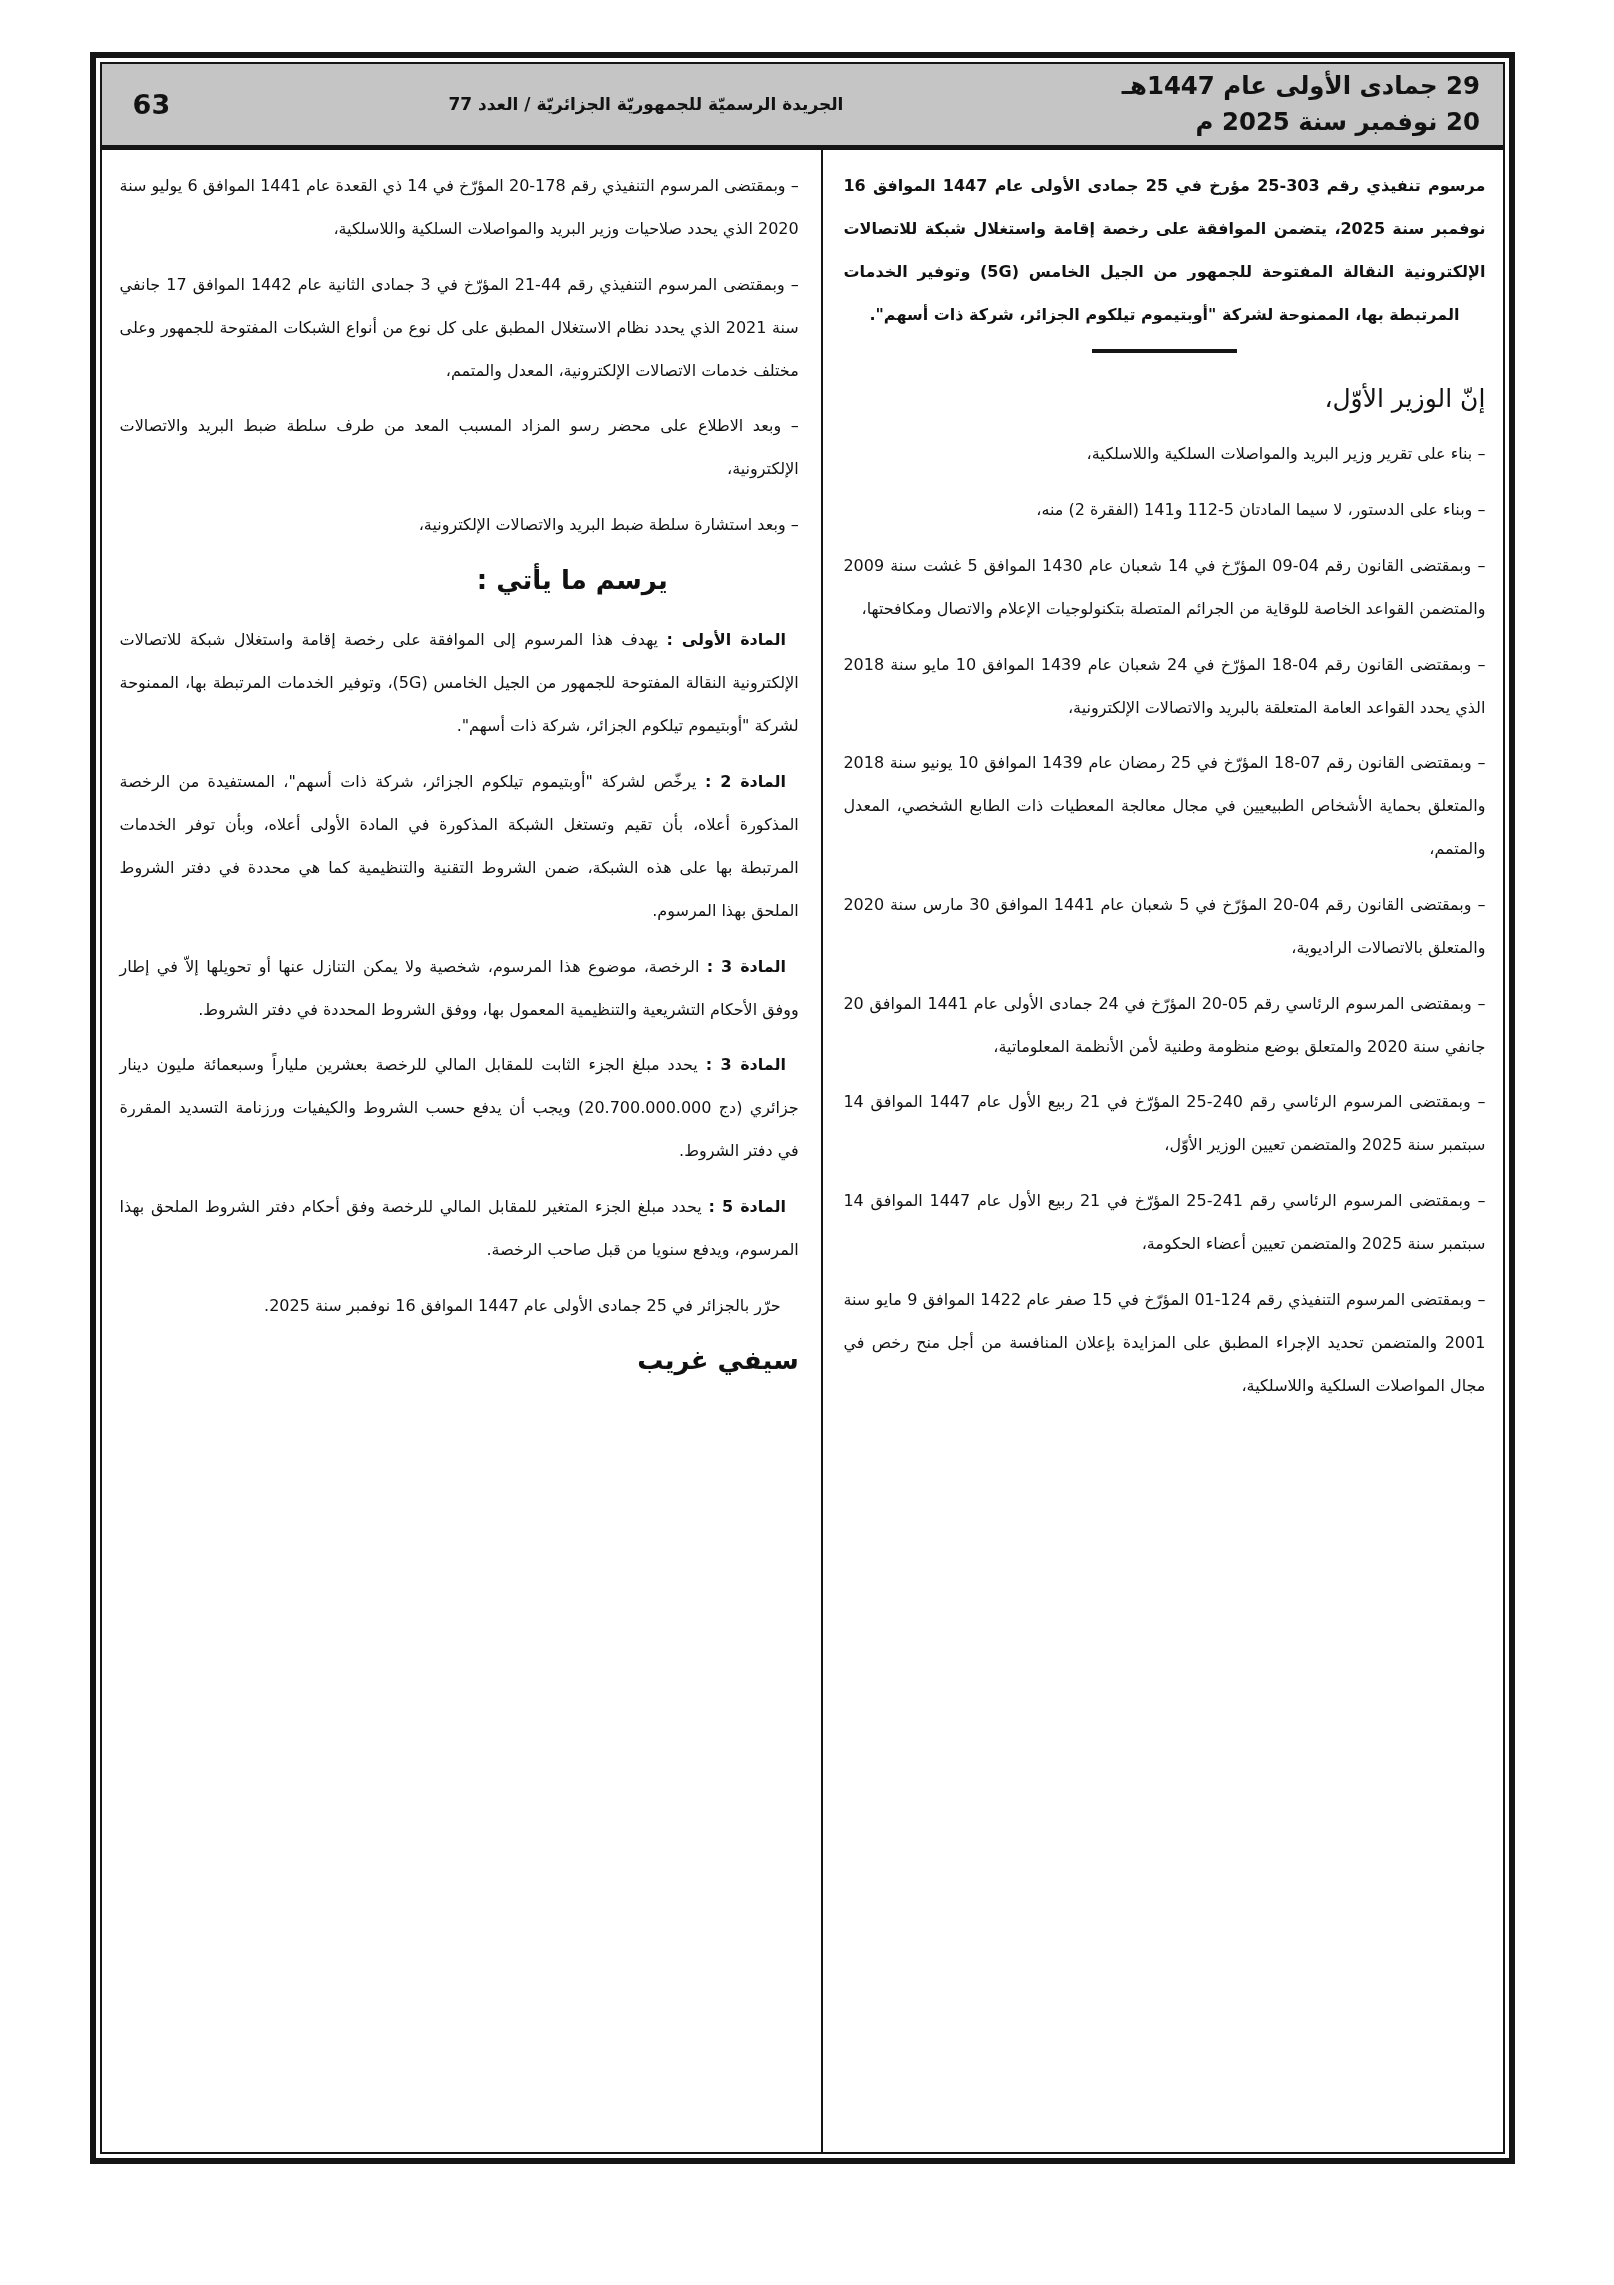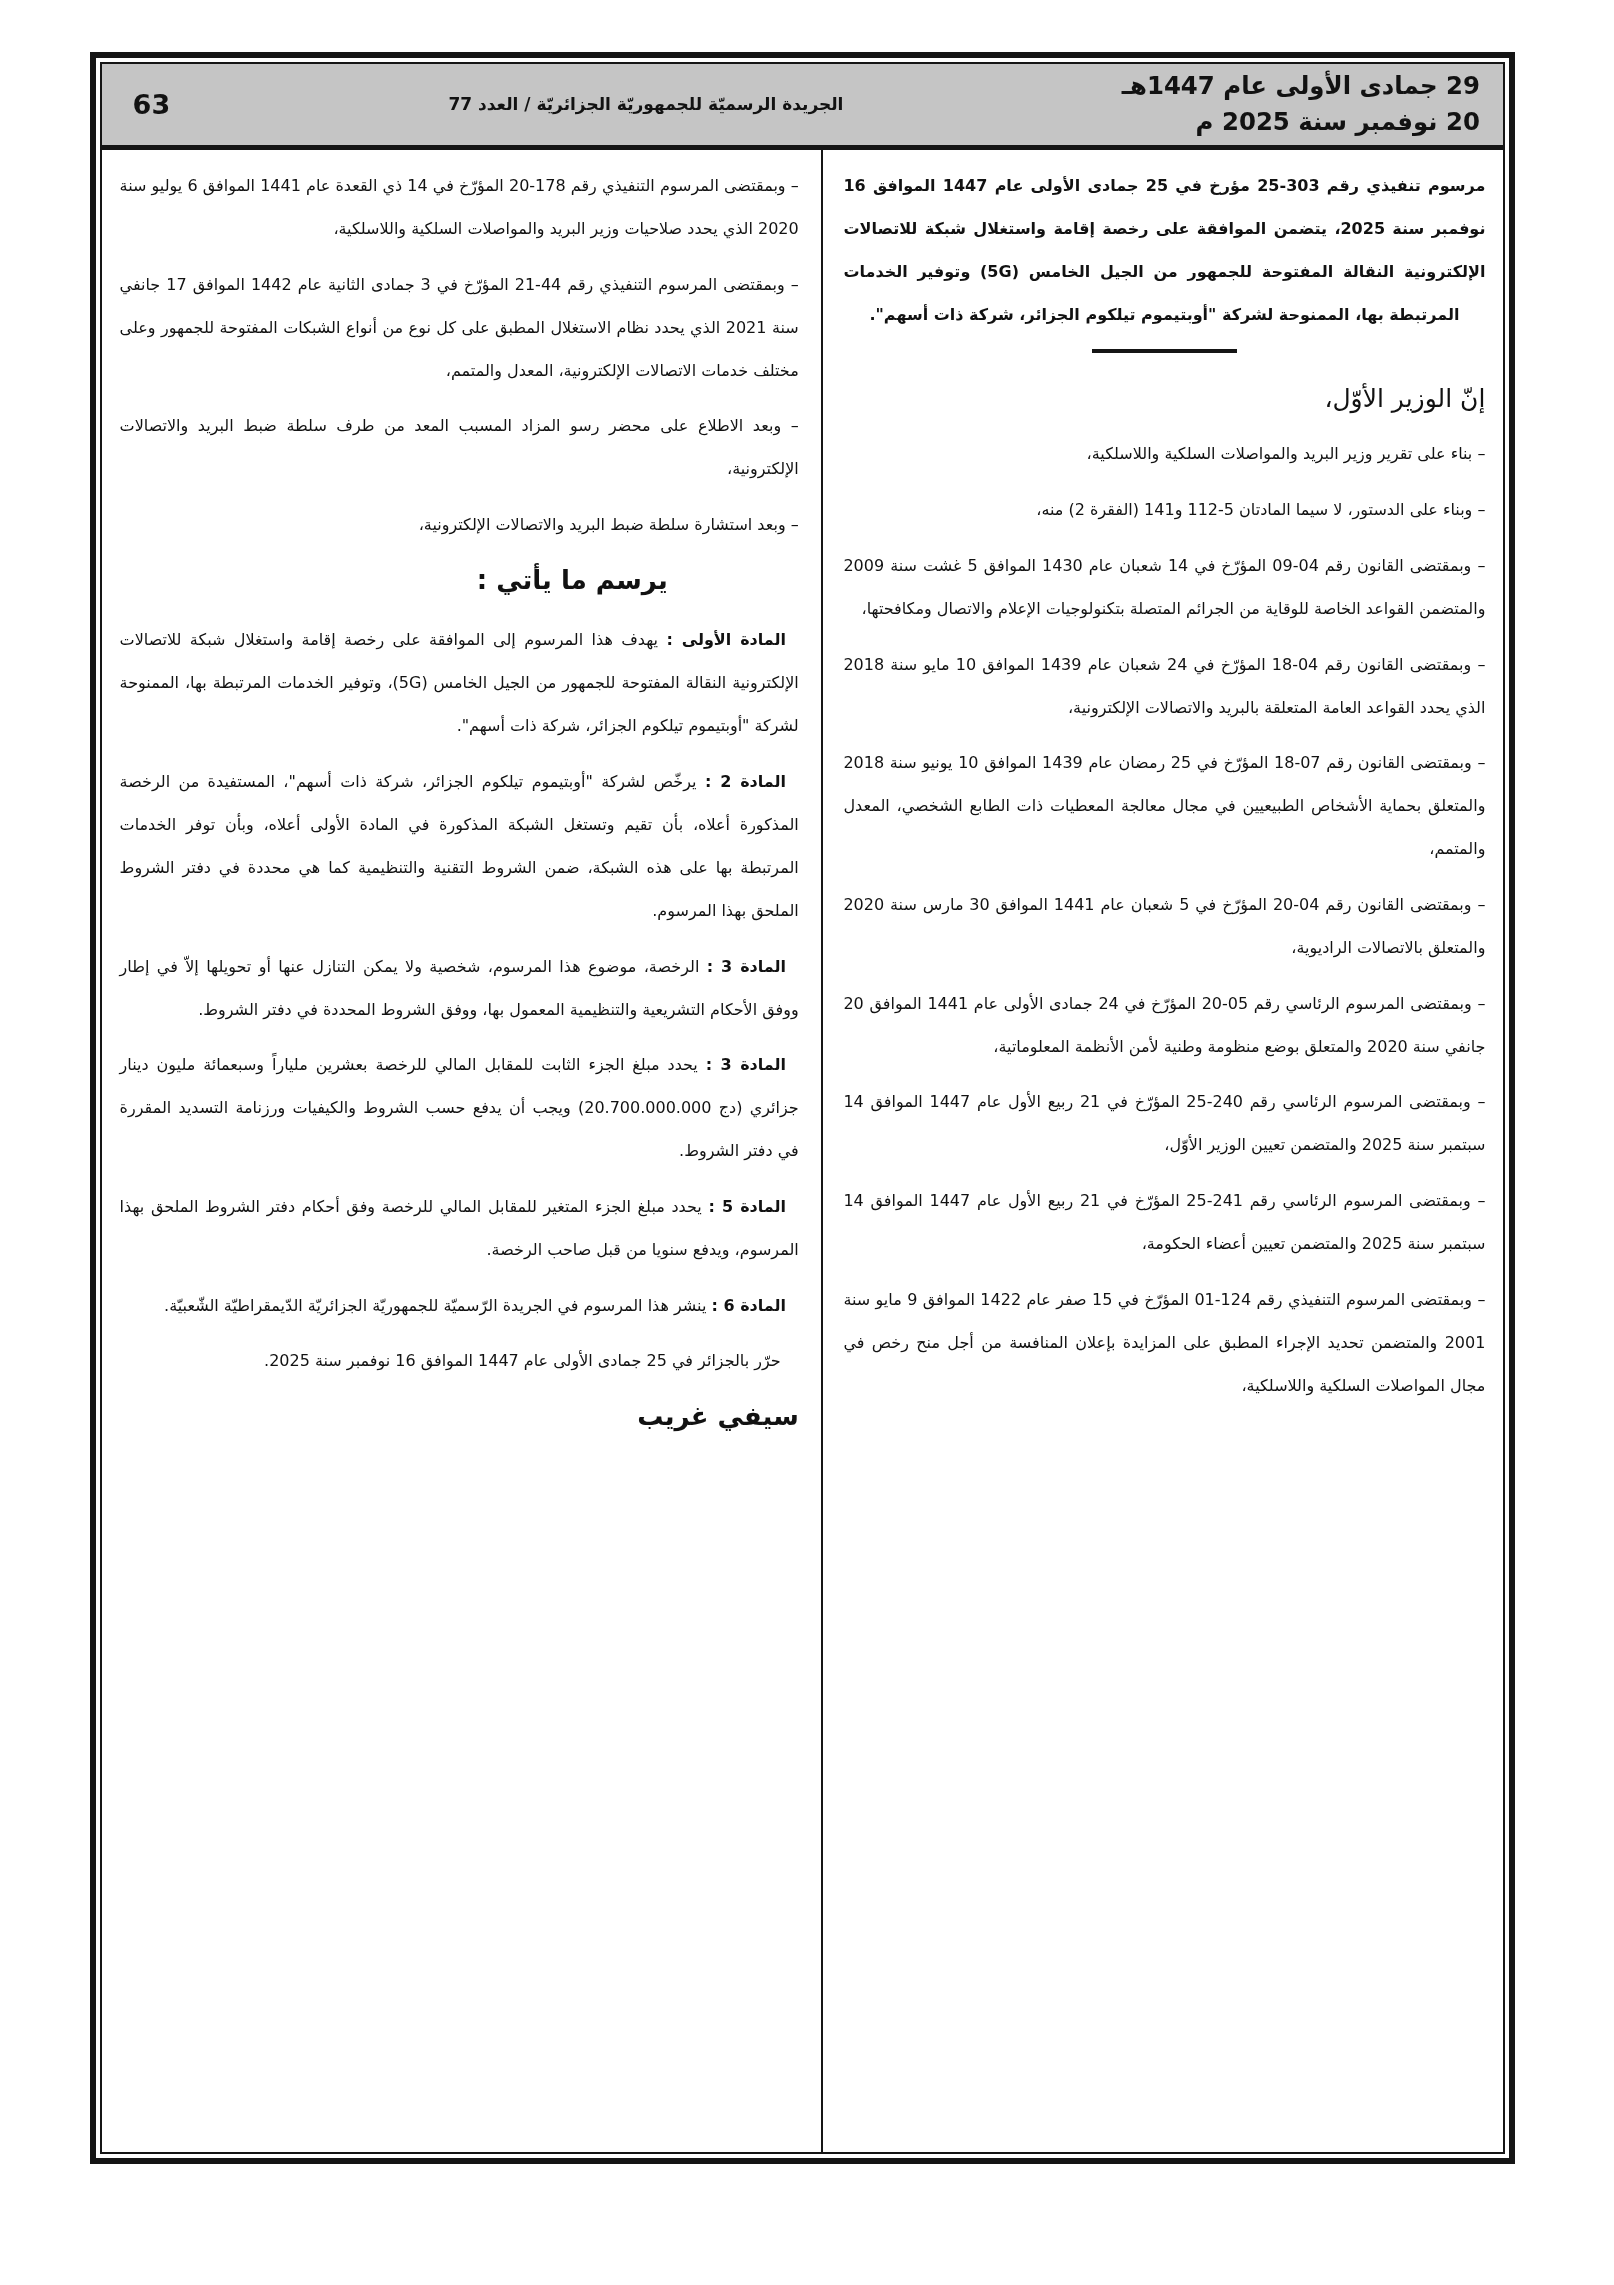--- a/index.html
+++ b/index.html
@@ -92,21 +92,20 @@
         <p>– وبمقتضى المرسوم التنفيذي رقم 44-21 المؤرّخ في 3 جمادى الثانية عام 1442 الموافق 17 جانفي سنة 2021 الذي يحدد نظام الاستغلال المطبق على كل نوع من أنواع الشبكات المفتوحة للجمهور وعلى مختلف خدمات الاتصالات الإلكترونية، المعدل والمتمم،</p>
         <p>– وبعد الاطلاع على محضر رسو المزاد المسبب المعد من طرف سلطة ضبط البريد والاتصالات الإلكترونية،</p>
         <p>– وبعد استشارة سلطة ضبط البريد والاتصالات الإلكترونية،</p>
         <p class="enactment">يرسم ما يأتي :</p>
 
         <p class="article"><strong class="article-label">المادة الأولى :</strong> <span>يهدف هذا المرسوم إلى الموافقة على رخصة إقامة واستغلال شبكة للاتصالات الإلكترونية النقالة المفتوحة للجمهور من الجيل الخامس (5G)، وتوفير الخدمات المرتبطة بها، الممنوحة لشركة "أوبتيموم تيلكوم الجزائر، شركة ذات أسهم".</span></p>
         <p class="article"><strong class="article-label">المادة 2 :</strong> <span>يرخّص لشركة "أوبتيموم تيلكوم الجزائر، شركة ذات أسهم"، المستفيدة من الرخصة المذكورة أعلاه، بأن تقيم وتستغل الشبكة المذكورة في المادة الأولى أعلاه، وبأن توفر الخدمات المرتبطة بها على هذه الشبكة، ضمن الشروط التقنية والتنظيمية كما هي محددة في دفتر الشروط الملحق بهذا المرسوم.</span></p>
         <p class="article"><strong class="article-label">المادة 3 :</strong> <span>الرخصة، موضوع هذا المرسوم، شخصية ولا يمكن التنازل عنها أو تحويلها إلاّ في إطار ووفق الأحكام التشريعية والتنظيمية المعمول بها، ووفق الشروط المحددة في دفتر الشروط.</span></p>
         <p class="article"><strong class="article-label">المادة 3 :</strong> <span>يحدد مبلغ الجزء الثابت للمقابل المالي للرخصة بعشرين ملياراً وسبعمائة مليون دينار جزائري (دج 20.700.000.000) ويجب أن يدفع حسب الشروط والكيفيات ورزنامة التسديد المقررة في دفتر الشروط.</span></p>
         <p class="article"><strong class="article-label">المادة 5 :</strong> <span>يحدد مبلغ الجزء المتغير للمقابل المالي للرخصة وفق أحكام دفتر الشروط الملحق بهذا المرسوم، ويدفع سنويا من قبل صاحب الرخصة.</span></p>
-        <p class="article"><strong class="article-label">المادة 6 :</strong> <span>ينشر هذا المرسوم في الجريدة الرّسميّة للجمهوريّة الجزائريّة الدّيمقراطيّة الشّعبيّة.</span></p>
 
         <p class="closing">حرّر بالجزائر في 25 جمادى الأولى عام 1447 الموافق 16 نوفمبر سنة 2025.</p>
         <p class="signature">سيفي غريب</p>
       </div>
 
     </div>
   </div>
 </div>
 
 

